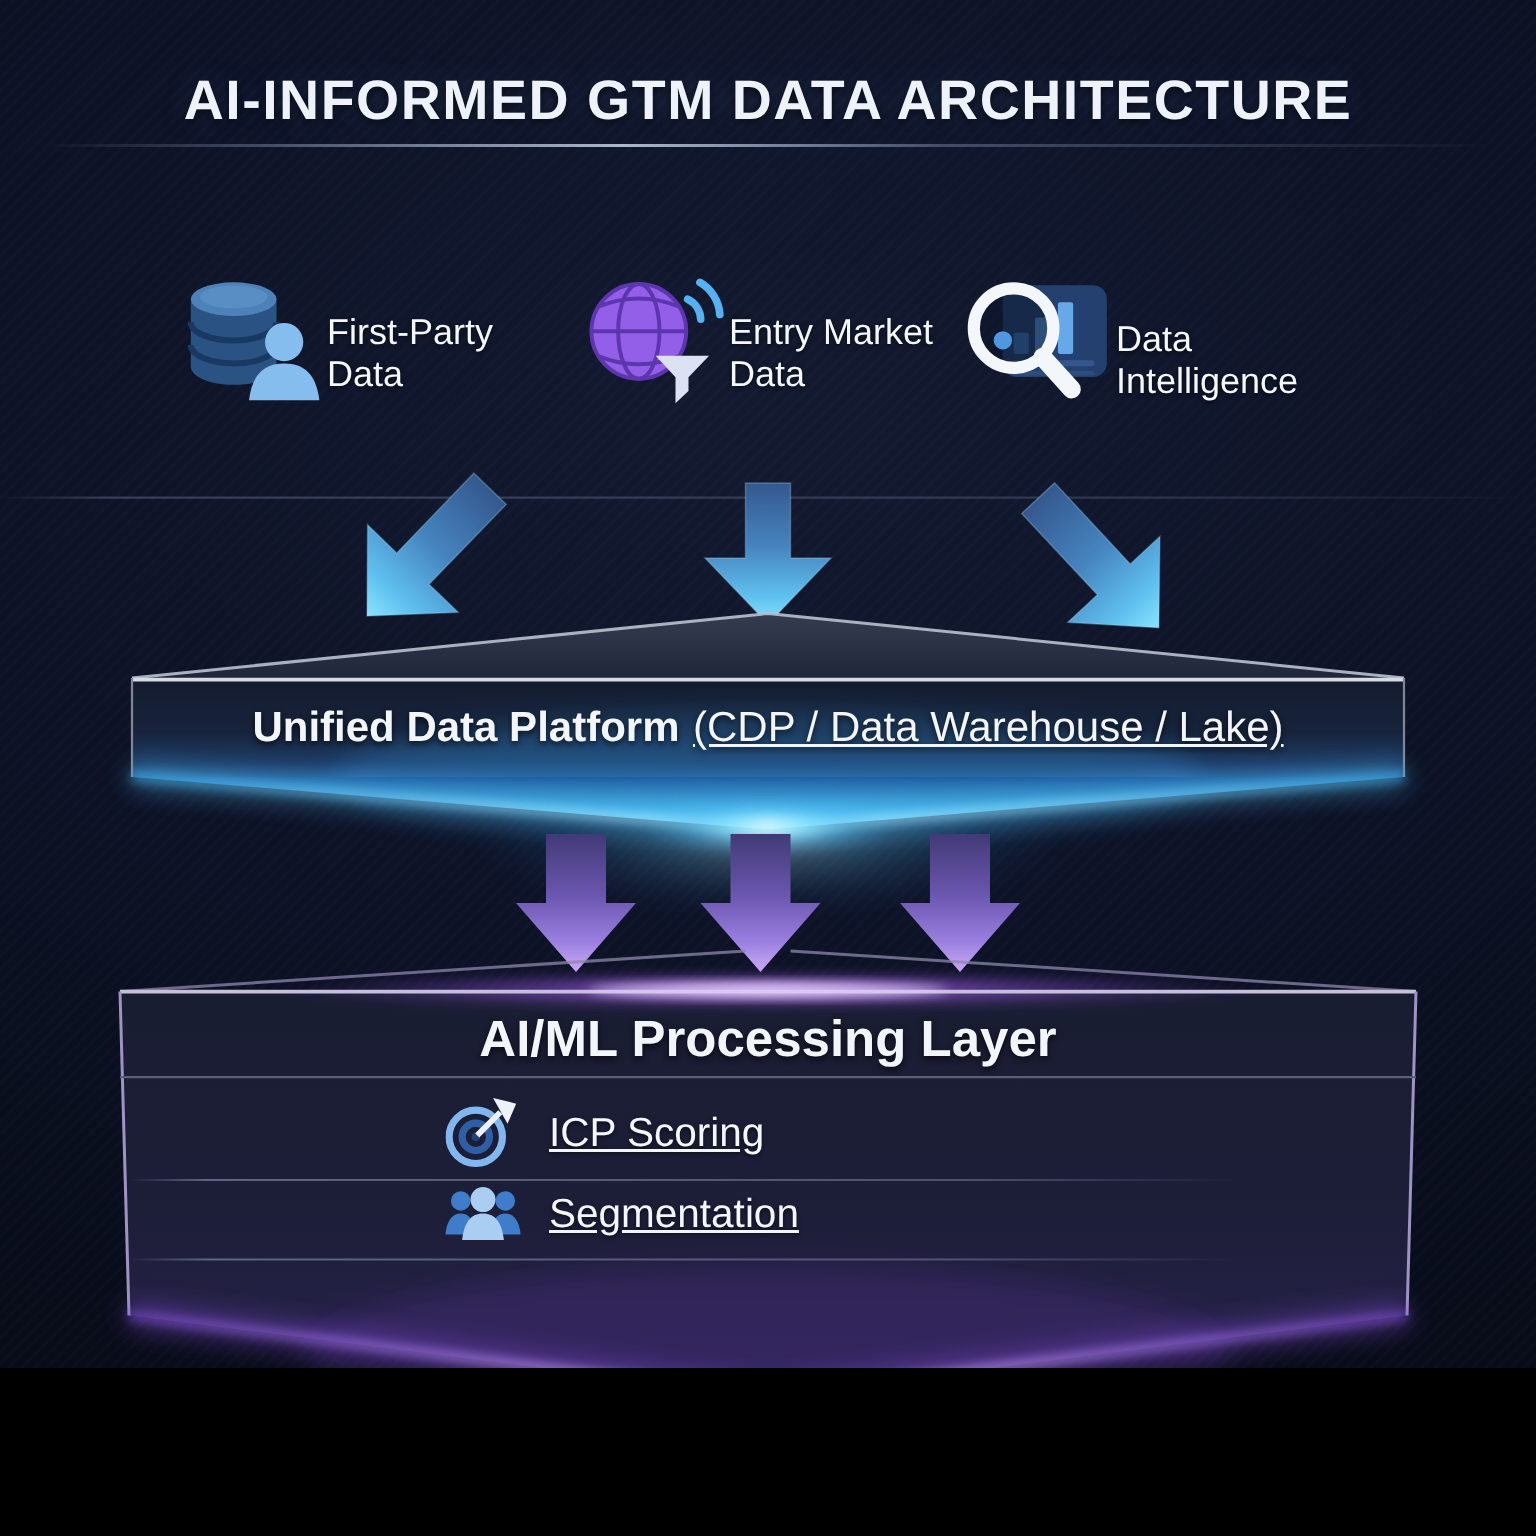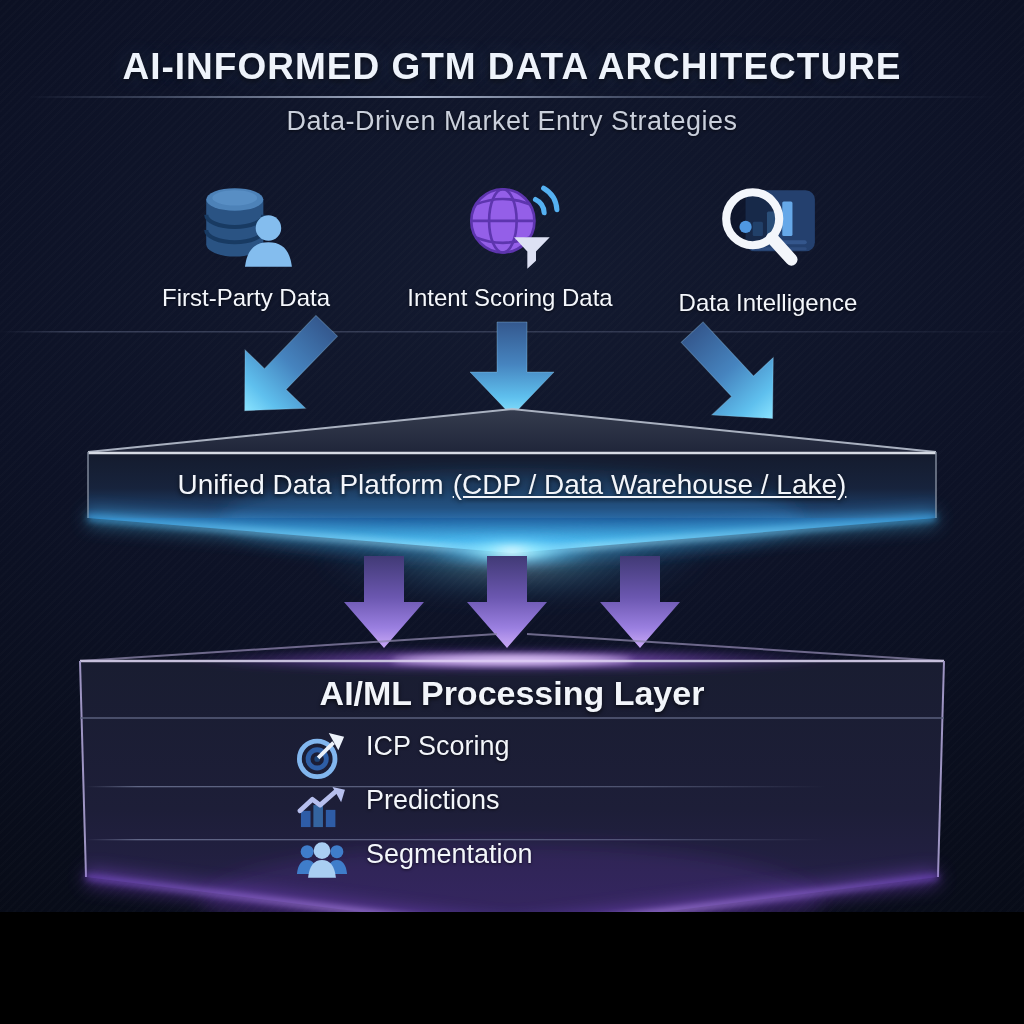--- a/index.html
+++ b/index.html
@@ -14,31 +14,31 @@
   .txt-center{width:100%;text-align:center;}
   .page-title{
     top:46px;font-size:37px;font-weight:700;letter-spacing:1px;
     color:#eef3fb;text-shadow:0 2px 6px rgba(0,0,0,.6),0 0 20px rgba(130,170,230,.18);
   }
   .title-divider{
     top:96px;left:28px;width:968px;height:2px;
     background:linear-gradient(90deg,transparent 0%,rgba(150,165,195,.35) 14%,rgba(200,212,235,.85) 40%,rgba(150,165,195,.38) 62%,rgba(120,135,165,.18) 88%,transparent 100%);
   }
   .page-subtitle{top:106px;font-size:27px;font-weight:400;color:#cad0dc;letter-spacing:.5px;text-shadow:0 1px 3px rgba(0,0,0,.6);}
-  .source{width:260px;display:flex;flex-direction:column;align-items:center;}
+  .source{width:260px;display:flex;flex-direction:row;}
   .source .icon-wrap{height:76px;display:flex;align-items:flex-end;justify-content:center;}
   .source-label{margin-top:10px;font-size:24px;color:#f4f7fc;text-shadow:0 1px 3px rgba(0,0,0,.6);}
   #src1{left:116px;top:198px;} #src2{left:380px;top:198px;} #src3{left:638px;top:203px;}
   .diagram-svg{left:0;top:0;}
   .platform-label{top:469px;left:88px;width:848px;text-align:center;font-size:28px;text-shadow:0 2px 4px rgba(0,0,0,.65);}
-  .platform-label .b{font-weight:400;}
+  .platform-label .b{font-weight:700;}
   .platform-label .d{font-weight:400;margin-left:9px;text-decoration:underline;}
   .aiml-title{top:674px;font-size:34px;font-weight:700;text-shadow:0 2px 4px rgba(0,0,0,.65);}
   .aiml-items{top:731px;left:296px;display:flex;flex-direction:column;}
-  .aiml-item{display:flex;align-items:flex-start;height:48px;margin-bottom:6px;}
+  .aiml-item{display:flex;align-items:center;height:48px;margin-bottom:6px;text-decoration:underline;}
   .aiml-item .li-icon{width:52px;display:flex;justify-content:center;}
   .aiml-item .li-label{margin-left:18px;font-size:27px;color:#f3f6fb;text-shadow:0 1px 3px rgba(0,0,0,.6);}
 </style>
 </head>
 <body>
 
 <div class="canvas">
 
   <svg class="abs diagram-svg" width="1024" height="1024" viewBox="0 0 1024 1024">
     <defs>
@@ -161,21 +161,20 @@
       <rect x="86" y="786" width="740" height="1.3" fill="url(#gFadeLine)"></rect>
       <rect x="86" y="839" width="740" height="1.3" fill="url(#gFadeLine)"></rect>
       <path d="M86 877 L512 931 L938 877" fill="none" stroke="#8a4ee0" stroke-width="14" opacity=".5" filter="url(#big)"></path>
       <path d="M86 877 L512 931 L938 877" fill="none" stroke="url(#gPurpleEdge)" stroke-width="4" filter="url(#soft)"></path>
       <ellipse cx="512" cy="929" rx="60" ry="12" fill="url(#rFlarePurple)" opacity=".9" filter="url(#soft)"></ellipse>
     </g>
   </svg>
 
   <div class="abs txt-center page-title">AI-INFORMED GTM DATA ARCHITECTURE</div>
   <div class="abs title-divider"></div>
-  <div class="abs txt-center page-subtitle">Data-Driven Market Entry Strategies</div>
 
   <div id="src1" class="abs source">
     <div class="icon-wrap">
       <svg width="102" height="94" viewBox="0 0 100 92">
         <path d="M11 19 v44 c0 6.6 12.5 12 28 12 s28 -5.4 28 -12 v-44" fill="#2a5383"></path>
         <path d="M11 34 c0 6.6 12.5 12 28 12 s28 -5.4 28 -12" fill="none" stroke="#183a62" stroke-width="4"></path>
         <path d="M11 49 c0 6.6 12.5 12 28 12 s28 -5.4 28 -12" fill="none" stroke="#183a62" stroke-width="4"></path>
         <ellipse cx="39" cy="19" rx="28" ry="11" fill="#4d82b8"></ellipse>
         <ellipse cx="39" cy="17.5" rx="22" ry="7.5" fill="#5d93c9" opacity=".7"></ellipse>
         <circle cx="72" cy="47" r="12.5" fill="#84bdee"></circle>
@@ -194,21 +193,21 @@
           <ellipse cx="45" cy="40" rx="13.5" ry="31"></ellipse>
           <line x1="14" y1="40" x2="76" y2="40"></line>
           <path d="M18 24 q27 -11 54 0"></path>
           <path d="M18 56 q27 11 54 0"></path>
         </g>
         <path d="M77 19 a15 15 0 0 1 8.5 13" stroke="#55b1f2" stroke-width="5" fill="none" stroke-linecap="round"></path>
         <path d="M85 8 a26 26 0 0 1 13 21" stroke="#55b1f2" stroke-width="5" fill="none" stroke-linecap="round"></path>
         <path d="M56 56 h35 l-13.5 14 v9 l-8.5 8 v-17 z" fill="#dde1f4"></path>
       </svg>
     </div>
-    <div class="source-label">Intent Scoring Data</div>
+    <div class="source-label">Entry Market Data</div>
   </div>
 
   <div id="src3" class="abs source">
     <div class="icon-wrap">
       <svg width="106" height="94" viewBox="0 0 104 92">
         <rect x="30" y="5" width="68" height="60" rx="9" fill="#24406e"></rect>
         <rect x="66" y="16" width="10" height="34" rx="1.5" fill="#66a8e8"></rect>
         <rect x="51" y="26" width="10" height="24" rx="1.5" fill="#4f92d6"></rect>
         <rect x="37" y="36" width="10" height="14" rx="1.5" fill="#3b74b4"></rect>
         <rect x="36" y="54" width="54" height="4" rx="2" fill="#34568c"></rect>
@@ -232,32 +231,20 @@
       <span class="li-icon">
         <svg width="50" height="50" viewBox="0 0 52 52">
           <circle cx="21" cy="29" r="18.5" stroke="#82b6ee" stroke-width="5" fill="none"></circle>
           <circle cx="21" cy="29" r="9.5" stroke="#2e5ea6" stroke-width="5" fill="none"></circle>
           <circle cx="21" cy="29" r="3" fill="#1d4478"></circle>
           <line x1="22" y1="28" x2="38" y2="12" stroke="#edf2fa" stroke-width="4"></line>
           <path d="M33 2 l16 4 -6 14 z" fill="#edf2fa"></path>
         </svg>
       </span>
       <span class="li-label">ICP Scoring</span>
-    </div>
-    <div class="aiml-item">
-      <span class="li-icon">
-        <svg width="50" height="44" viewBox="0 0 52 46">
-          <rect x="4" y="27" width="10" height="17" fill="#2e5ca6"></rect>
-          <rect x="17" y="21" width="10" height="23" fill="#34649f"></rect>
-          <rect x="30" y="26" width="10" height="18" fill="#2e5ca6"></rect>
-          <polyline points="3,27 16,15 24,21 40,7" stroke="#b7bfee" stroke-width="5" fill="none" stroke-linejoin="round" stroke-linecap="round"></polyline>
-          <path d="M37 2 l13 3 -4 13 z" fill="#b7bfee"></path>
-        </svg>
-      </span>
-      <span class="li-label">Predictions</span>
     </div>
     <div class="aiml-item">
       <span class="li-icon">
         <svg width="52" height="42" viewBox="0 0 56 44">
           <g fill="#3f7dca">
             <circle cx="12" cy="13" r="7"></circle>
             <path d="M1 37 c1 -10 5 -15 11 -15 s10 5 11 15 z"></path>
             <circle cx="44" cy="13" r="7"></circle>
             <path d="M33 37 c1 -10 5 -15 11 -15 s10 5 11 15 z"></path>
           </g>

